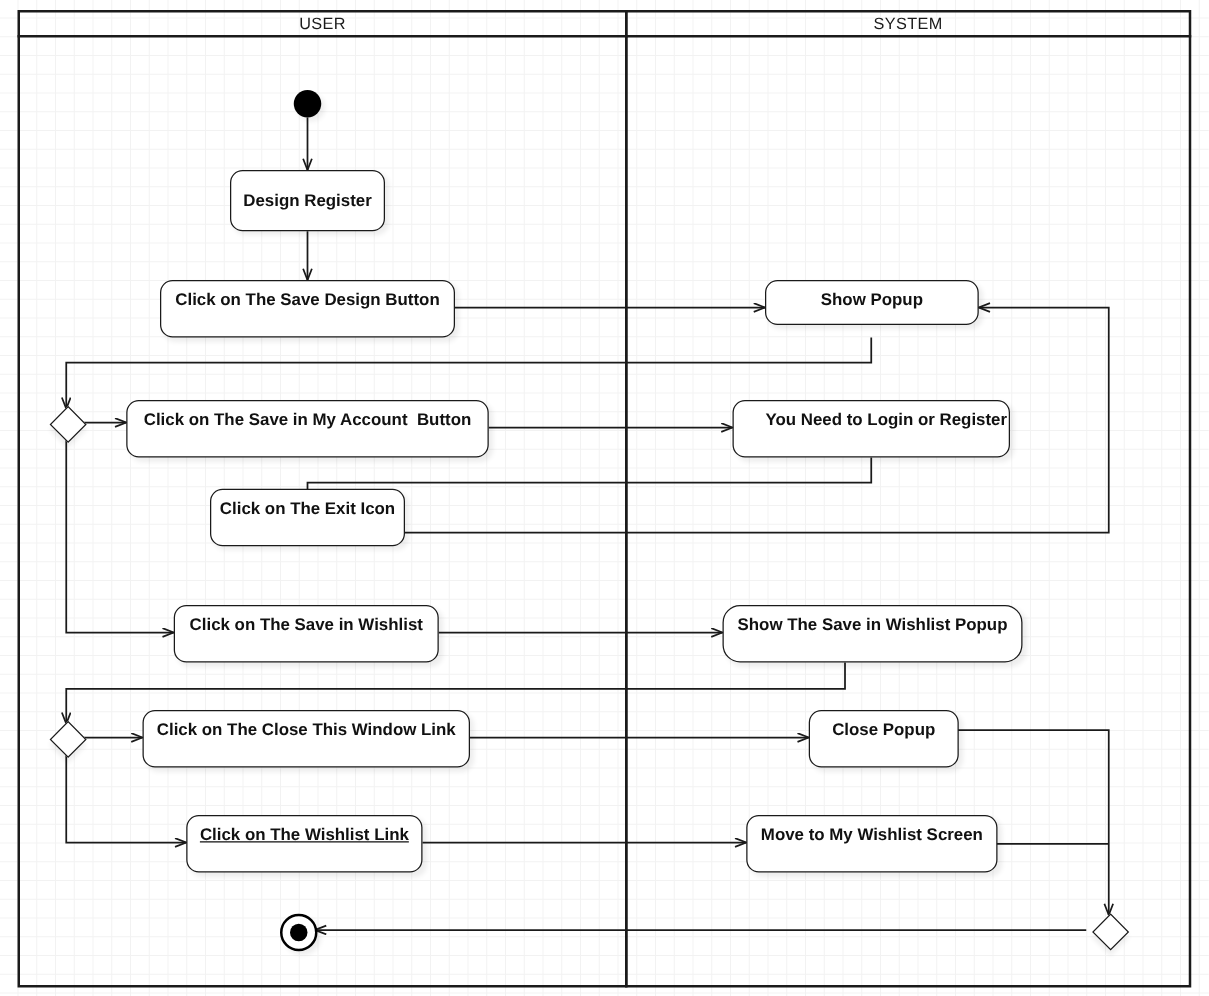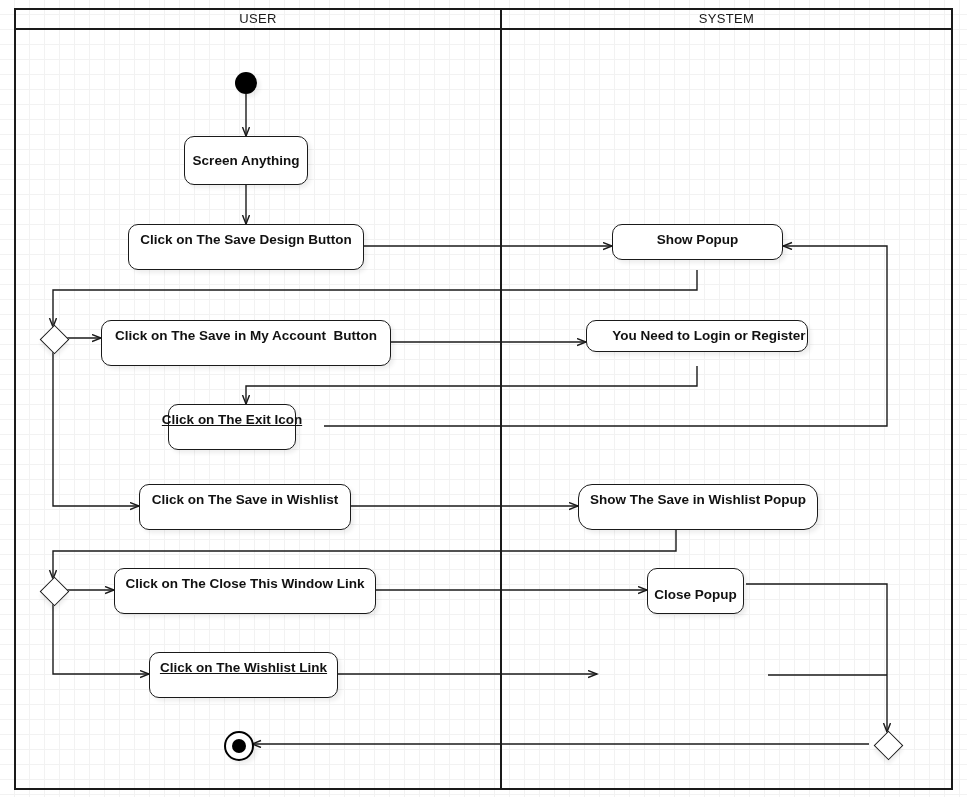--- a/index.html
+++ b/index.html
@@ -135,65 +135,68 @@
 
       <path d="M768,675 L887,675"></path>
 
       <path d="M869,744 L252,744" marker-end="url(#ar)"></path>
     </g>
   </svg>
 
   <div class="start-node" style="left:235px;top:72px;"></div>
 
   <div class="node center" style="left:184px;top:136px;width:124px;height:49px;">
-    <span>Screen Anything</span>
+    <span>Design Register</span>
   </div>
 
   <div class="node" style="left:128px;top:224px;width:236px;height:46px;">
     <span>Click on The Save Design Button</span>
   </div>
 
   <div class="node" style="left:612px;top:224px;width:171px;height:36px;">
     <span>Show Popup</span>
   </div>
 
   <div class="diamond" style="left:44px;top:329px;"></div>
 
   <div class="node" style="left:101px;top:320px;width:290px;height:46px;">
     <span>Click on The Save in My Account  Button</span>
   </div>
 
-  <div class="node" style="left:586px;top:320px;width:222px;height:32px;padding-left:24px;">
+  <div class="node" style="left:586px;top:320px;width:222px;height:46px;padding-left:24px;">
     <span>You Need to Login or Register</span>
   </div>
 
-  <div class="node" style="left:168px;top:404px;width:128px;height:46px;text-decoration:underline;">
+  <div class="node" style="left:168px;top:391px;width:156px;height:46px;">
     <span>Click on The Exit Icon</span>
   </div>
 
   <div class="node" style="left:139px;top:484px;width:212px;height:46px;">
     <span>Click on The Save in Wishlist</span>
   </div>
 
   <div class="node" style="left:578px;top:484px;width:240px;height:46px;border-radius:14px;">
     <span>Show The Save in Wishlist Popup</span>
   </div>
 
   <div class="diamond" style="left:44px;top:581px;"></div>
 
   <div class="node" style="left:114px;top:568px;width:262px;height:46px;">
     <span>Click on The Close This Window Link</span>
   </div>
 
-  <div class="node" style="left:647px;top:568px;width:97px;height:46px;align-items:center;">
+  <div class="node" style="left:647px;top:568px;width:120px;height:46px;">
     <span>Close Popup</span>
   </div>
 
   <div class="node" style="left:149px;top:652px;width:189px;height:46px;text-decoration:underline;">
     <span>Click on The Wishlist Link</span>
   </div>
 
+  <div class="node" style="left:597px;top:652px;width:201px;height:46px;">
+    <span>Move to My Wishlist Screen</span>
+  </div>
 
   <div class="diamond" style="left:878px;top:735px;"></div>
 
   <div class="end-node" style="left:224px;top:731px;"></div>
 
 </div>
 
 </body></html>

